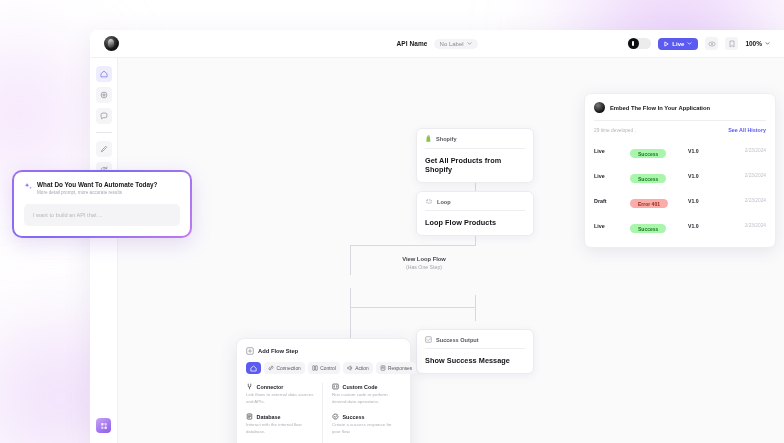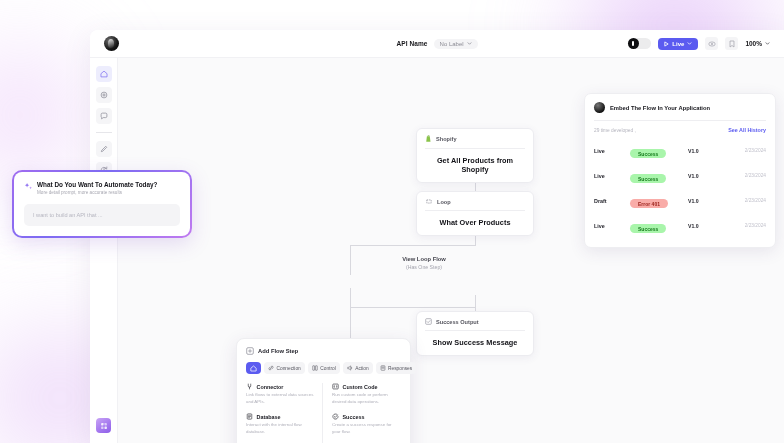--- a/index.html
+++ b/index.html
@@ -73,26 +73,26 @@
   .edge { position:absolute; background:#d8d8de; }
   .edge.v { width:1px; }
   .edge.h { height:1px; }
 
   
   .node { position:absolute; background:#fff; border:1px solid #ececf0; border-radius:6px;
           box-shadow:0 2px 8px rgba(70,50,110,.07); padding:6px 8px 8px; }
   .node-head { display:flex; align-items:center; gap:4px; padding-bottom:5px;
                border-bottom:1px solid #eeeef1; }
   .node-head-label { font-size:5.6px; color:#55555e; font-weight:600; }
-  .node-title { font-size:7.3px; font-weight:700; color:#121217; text-align:center;
+  .node-title { font-size:7.3px; font-weight:700; color:#121217; text-align:left;
                 padding-top:7px; letter-spacing:.05px; }
   .node-shopify { left:298px; top:70px; width:118px; }
   .node-loop { left:298px; top:133px; width:118px; }
   .node-doc { left:150px; top:188px; width:118px; }
-  .node-success { left:298px; top:253px; width:118px; }
+  .node-success { left:298px; top:271px; width:118px; }
 
   .loop-badge { position:absolute; left:270px; top:198px; text-align:center; width:72px; }
   .loop-badge .t1 { font-size:5.8px; font-weight:600; color:#46464f; }
   .loop-badge .t2 { font-size:5.2px; color:#a3a3ad; margin-top:2px; }
 
   
   .prompt-card { position:absolute; left:12px; top:170px; width:180px; height:68px;
                  border-radius:10px; padding:2px;
                  background:linear-gradient(135deg,#a06cf0 0%, #7d6bf2 40%, #c07af0 100%);
                  box-shadow:0 6px 20px rgba(130,80,200,.18); z-index:30; }
@@ -263,21 +263,21 @@
         <div class="node-title">Get All Products from Shopify</div>
       </div>
 
       <div class="node node-loop">
         <div class="node-head">
           <svg width="8" height="7" viewBox="0 0 9 8">
               <path d="M2 2.2h5v3.6H2z" fill="none" stroke="#8a8a95" stroke-width=".8" stroke-dasharray="1.6 1" rx="1"></path>
             </svg>
           <span class="node-head-label">Loop</span>
         </div>
-        <div class="node-title">What Over Products</div>
+        <div class="node-title">Loop Flow Products</div>
       </div>
 
 
       <div class="node node-success">
         <div class="node-head">
           <svg width="7" height="7" viewBox="0 0 8 8">
               <rect x=".8" y=".8" width="6.4" height="6.4" rx="1" fill="none" stroke="#9a9aa4" stroke-width=".8"></rect>
               <path d="M2.4 4.1l1.2 1.2 2.1-2.3" fill="none" stroke="#9a9aa4" stroke-width=".8" stroke-linecap="round" stroke-linejoin="round"></path>
             </svg>
           <span class="node-head-label">Success Output</span>

